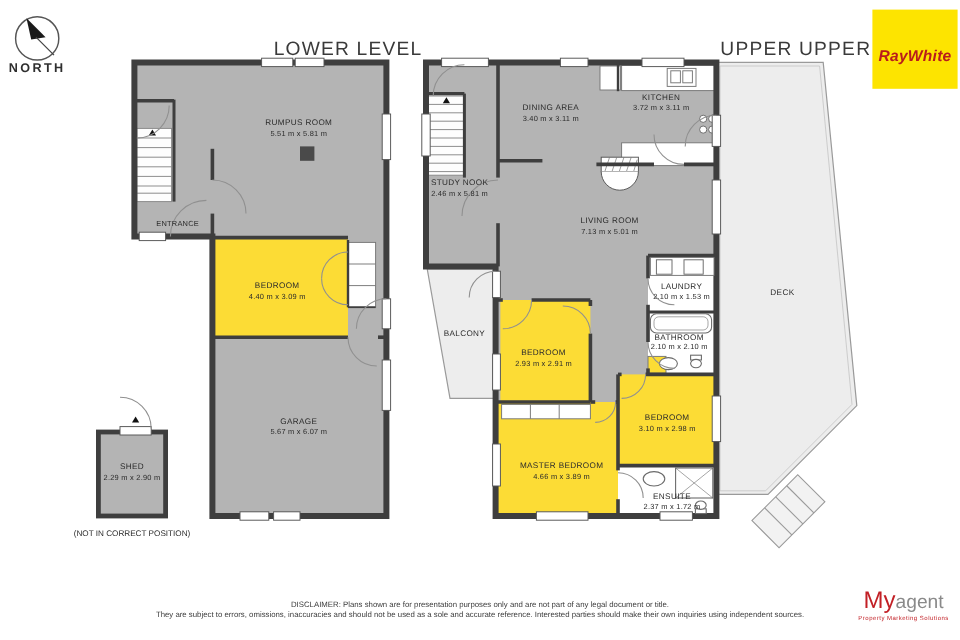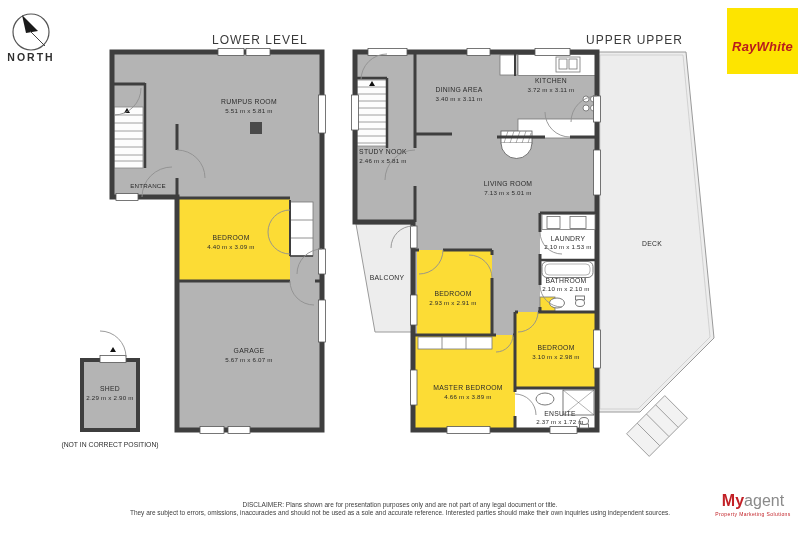--- a/index.html
+++ b/index.html
@@ -1,27 +1,27 @@
 <!DOCTYPE html>
 <html><head>
 <meta charset="utf-8">
 <style>
   html,body{margin:0;padding:0;background:#fff;}
   .page{position:relative;width:800px;height:533px;background:#ffffff;overflow:hidden;
         font-family:"Liberation Sans", sans-serif;color:#2e2e2e;}
   .abs{position:absolute;}
-  .level-label{font-size:12px;letter-spacing:1px;color:#3a3a3a;text-align:left;width:140px;}
+  .level-label{font-size:16px;letter-spacing:1px;color:#3a3a3a;text-align:right;width:140px;}
   .north-label{font-size:10.5px;font-weight:bold;letter-spacing:2px;color:#2f2f2f;text-align:center;width:70px;}
   .raywhite{left:727px;top:8px;width:71px;height:66px;background:#fde400;display:flex;align-items:center;justify-content:center;}
   .raywhite span{font-style:italic;font-weight:bold;font-size:13px;color:#b91c1c;margin-top:10px;letter-spacing:0.2px;}
   .address{left:0;top:483px;width:800px;text-align:center;font-size:12px;color:#1d1d1d;}
   .address b{font-weight:bold;}
   .disc{left:0;width:800px;text-align:center;font-size:6.5px;color:#3c3c3c;line-height:8px;}
   .myagent{left:706px;top:494px;width:94px;text-align:center;line-height:14px;}
-  .myagent .my{color:#c22026;font-weight:bold;font-size:16px;}
+  .myagent .my{color:#c22026;font-weight:normal;font-size:20px;}
   .myagent .agent{color:#8a8a8a;font-size:16px;margin-top:39px;}
   .myagent .tag{display:block;font-size:5px;color:#c22026;letter-spacing:0.4px;margin-top:-1px;}
   svg text{fill:#2b2b2b;}
   .rname{font-size:6.8px;letter-spacing:0.3px;}
   .rdims{font-size:6.2px;letter-spacing:0.2px;}
   .note{font-size:6.8px;}
 </style>
 </head>
 <body>
 

